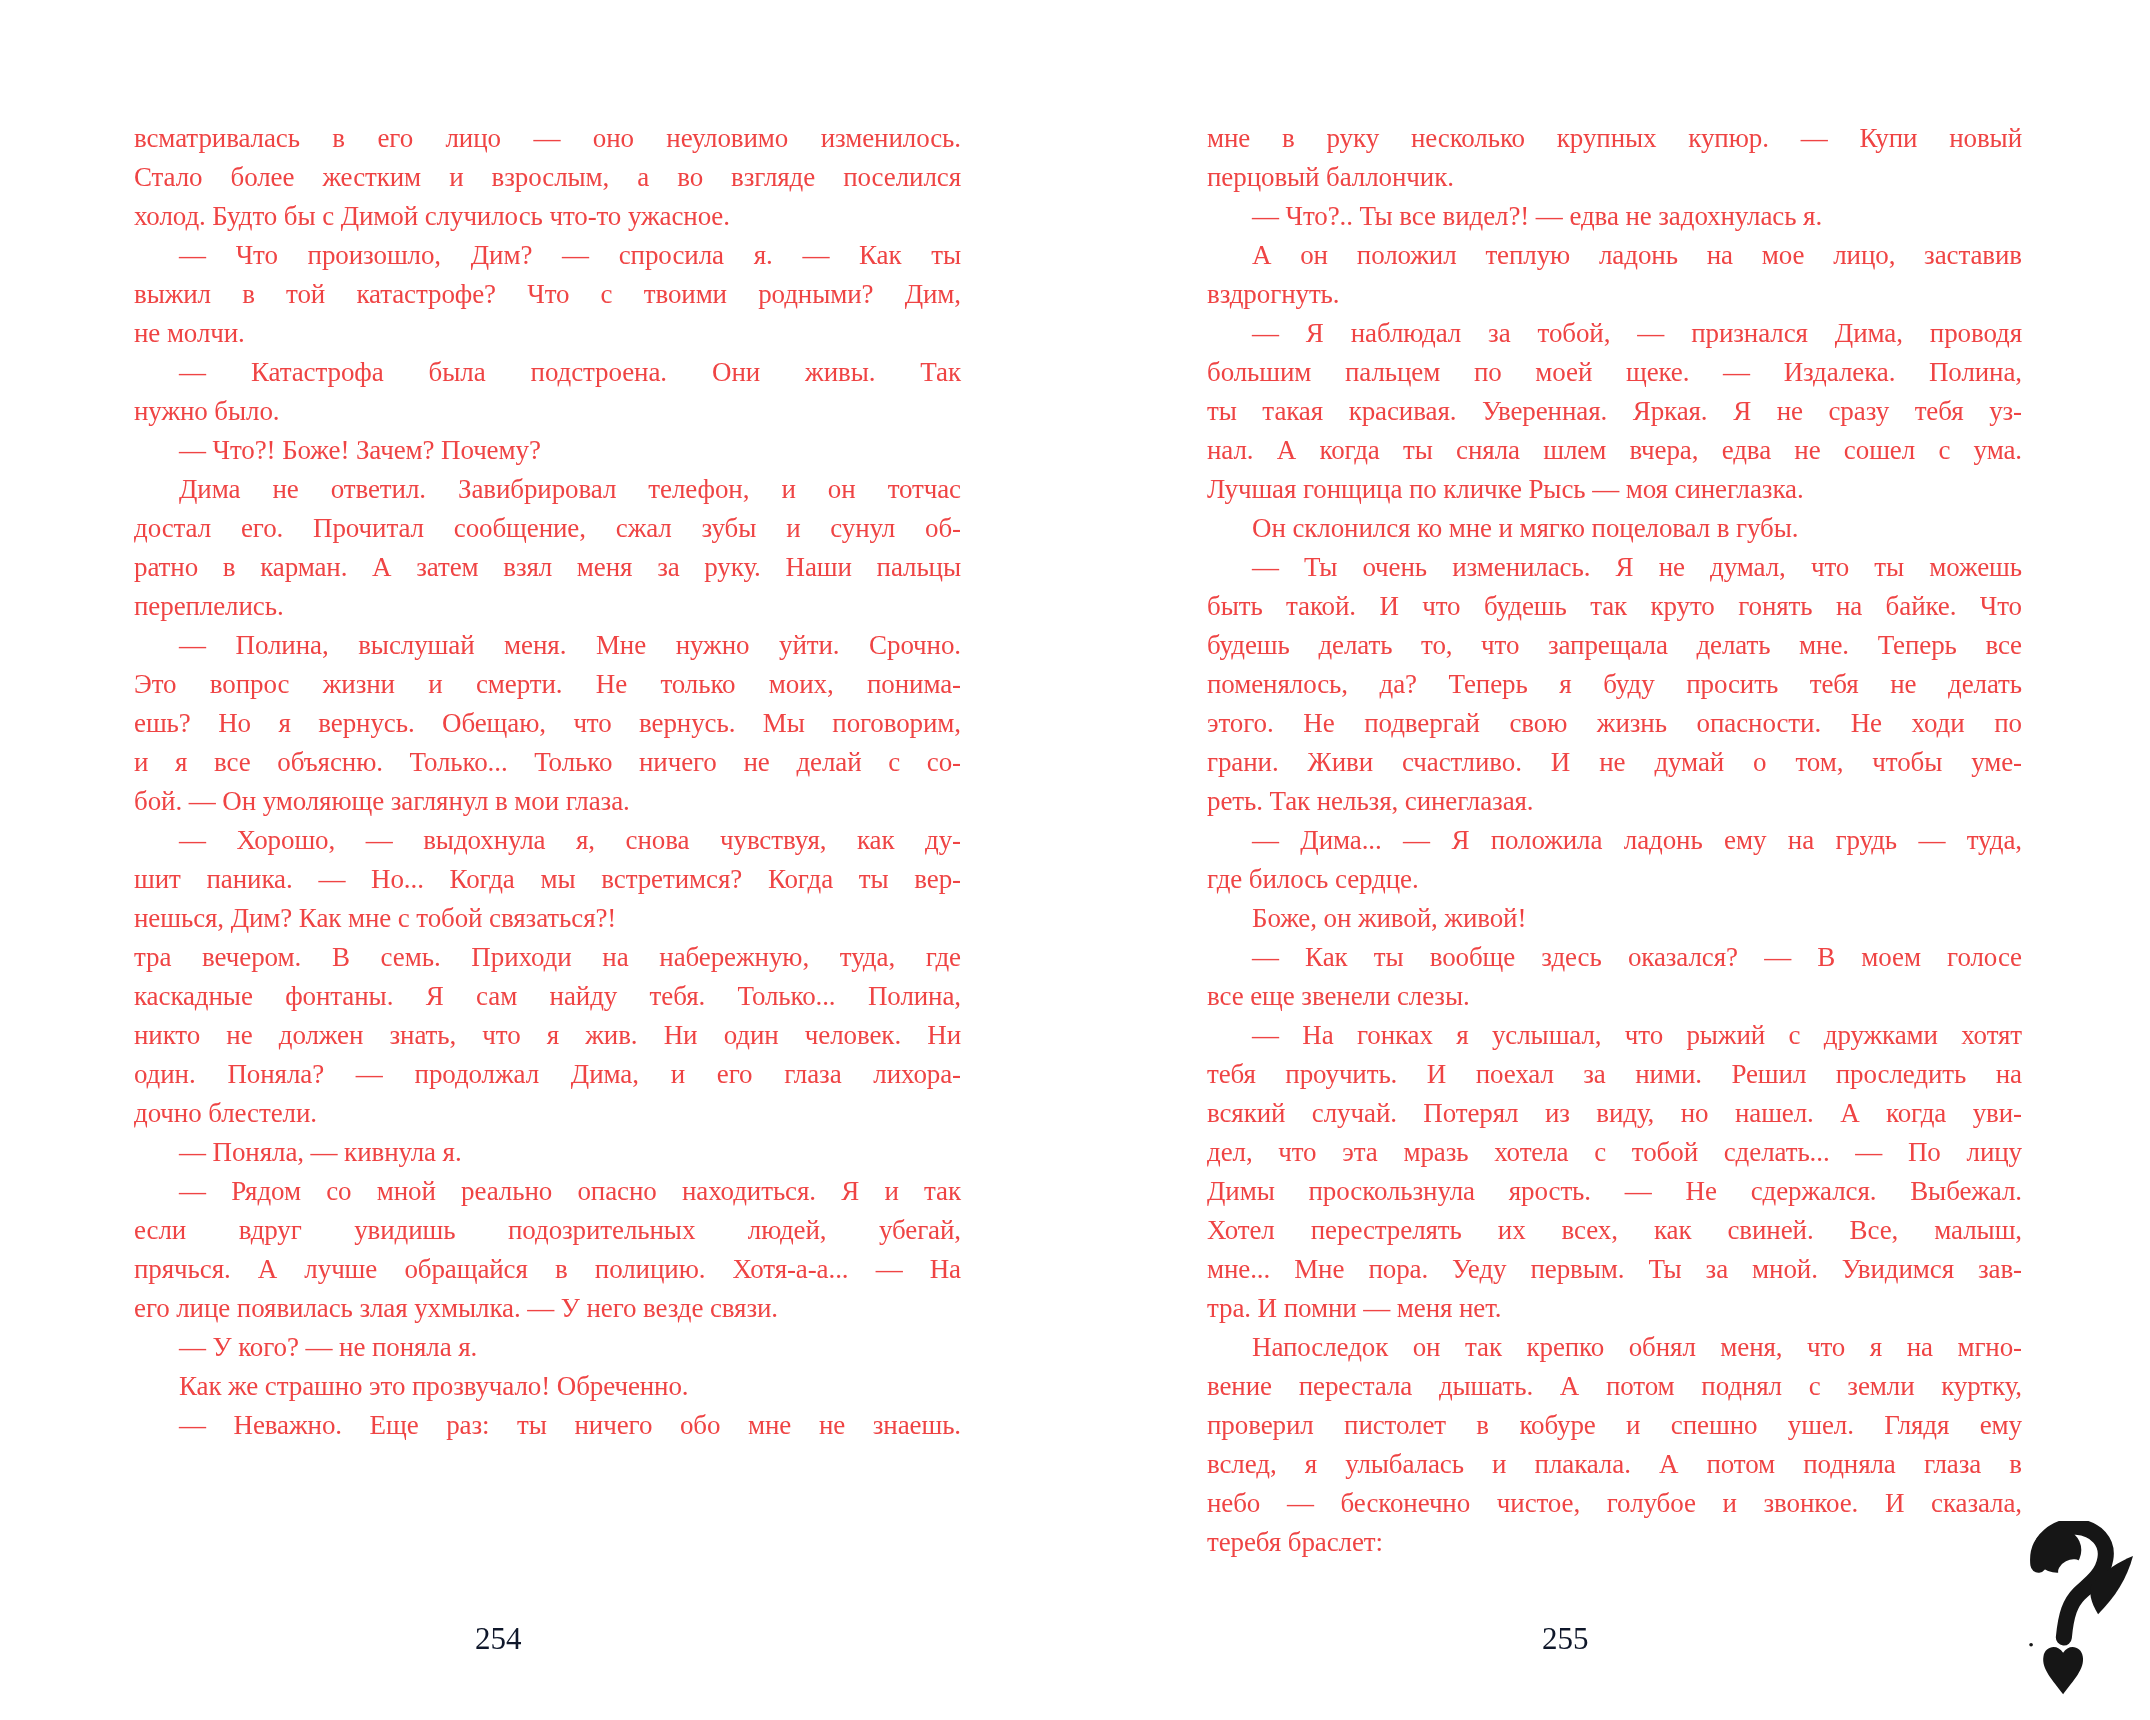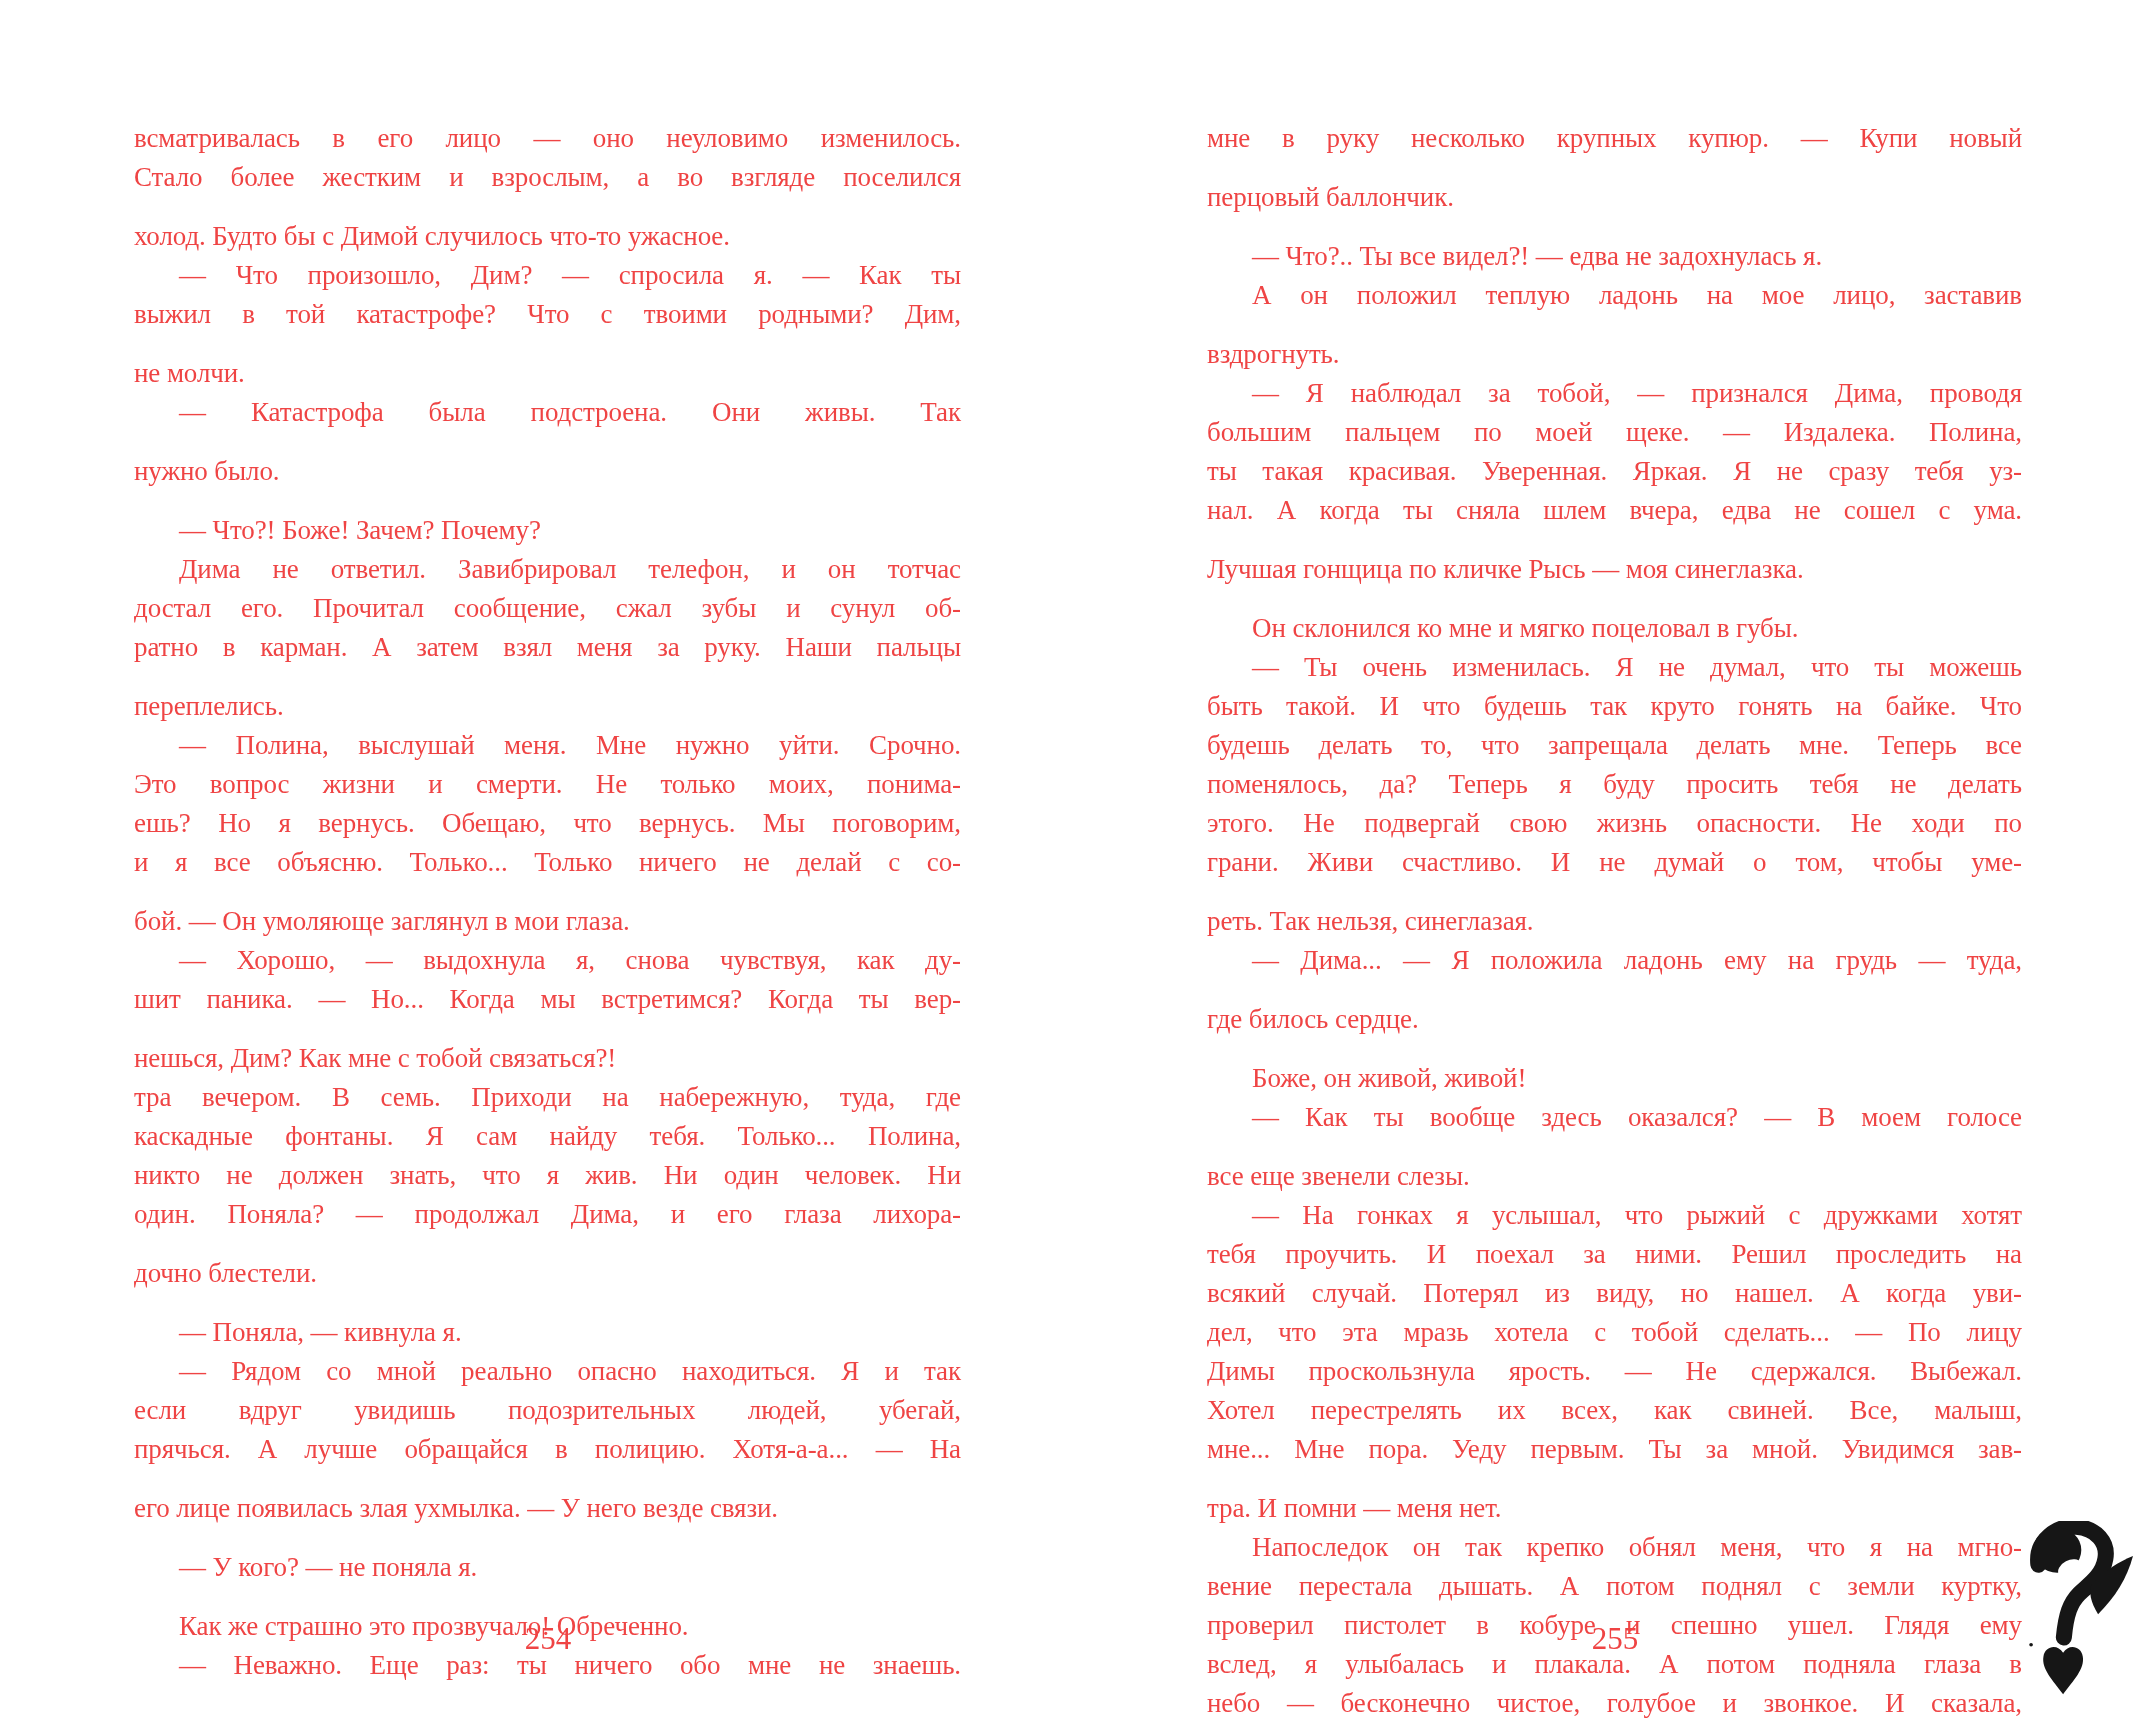--- a/index.html
+++ b/index.html
@@ -28,32 +28,30 @@
   }
   .column.left  { left: 134px;  width: 827px; }
   .column.right { left: 1207px; width: 815px; font-family: Liberation Serif, serif; }
   .line {
     white-space: nowrap;
     text-align: justify;
     text-align-last: justify;
   }
   .line.end {
     text-align-last: left;
-    margin-top: 20px;
   }
   .line.indent {
     text-indent: 45px;
   }
   .pagenum {
     position: absolute;
     top: 1621px;
     width: 146px;
-    text-align: center;
     font-size: 31px;
-    color: #ef4444;
+    color: #0f172a;
   }
   .pagenum.leftnum  { left: 475px; }
   .pagenum.rightnum { left: 1542px; }
   .flourish {
     position: absolute;
     left: 2025px;
     top: 1521px;
     width: 117px;
     height: 182px;
   }

